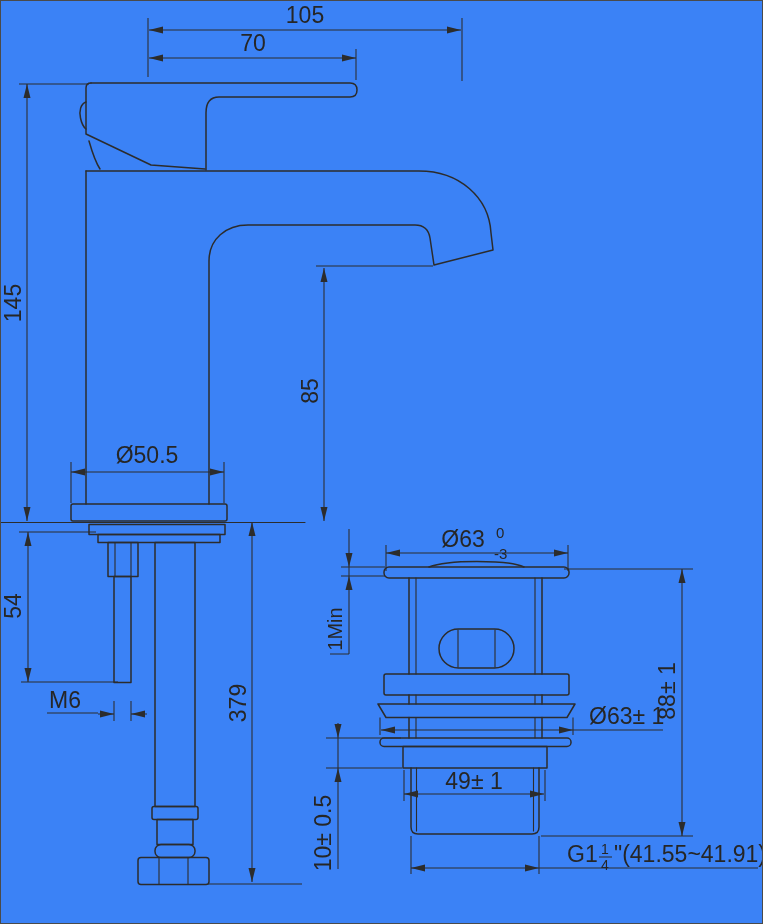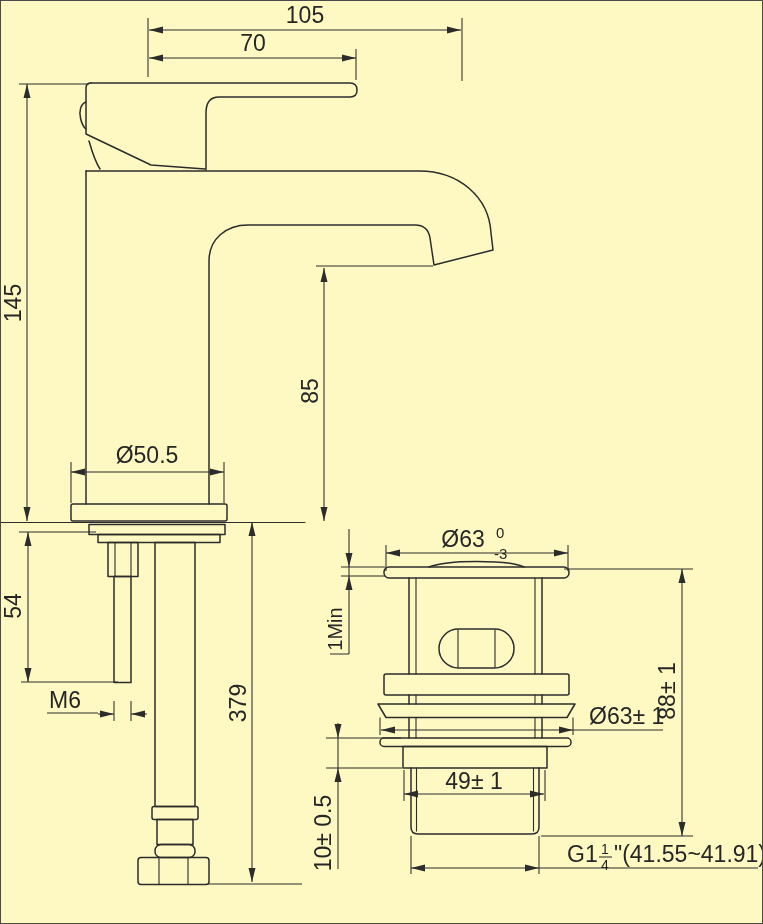--- a/index.html
+++ b/index.html
@@ -1,16 +1,16 @@
 <!DOCTYPE html>
 <html><head>
 <meta charset="utf-8">
 <style>
   html,body{margin:0;padding:0;background:#fff;}
-  .sheet{width:763px;height:924px;border:1px solid #4a4a4a;box-sizing:border-box;background:#fef9c3;position:relative;overflow:hidden;text-align:right;}
+  .sheet{width:763px;height:924px;border:1px solid #4a4a4a;box-sizing:border-box;background:#3b82f6;position:relative;overflow:hidden;text-align:right;}
   svg{display:block;}
   svg text{font-family:"Liberation Sans","DejaVu Sans",sans-serif;fill:#262626;}
   .dimtxt{font-size:23px;}
   .dimtxt-sm{font-size:20px;}
   .toltxt{font-size:15px;}
   .fractxt{font-size:14px;}
   .outline{fill:none;stroke:#2c2c2c;stroke-width:1.5;stroke-linejoin:round;stroke-linecap:round;}
   .thin{fill:none;stroke:#2c2c2c;stroke-width:1.1;stroke-linecap:round;}
   .dim{fill:none;stroke:#2c2c2c;stroke-width:1.05;}
   .ah{fill:#2c2c2c;stroke:none;}

